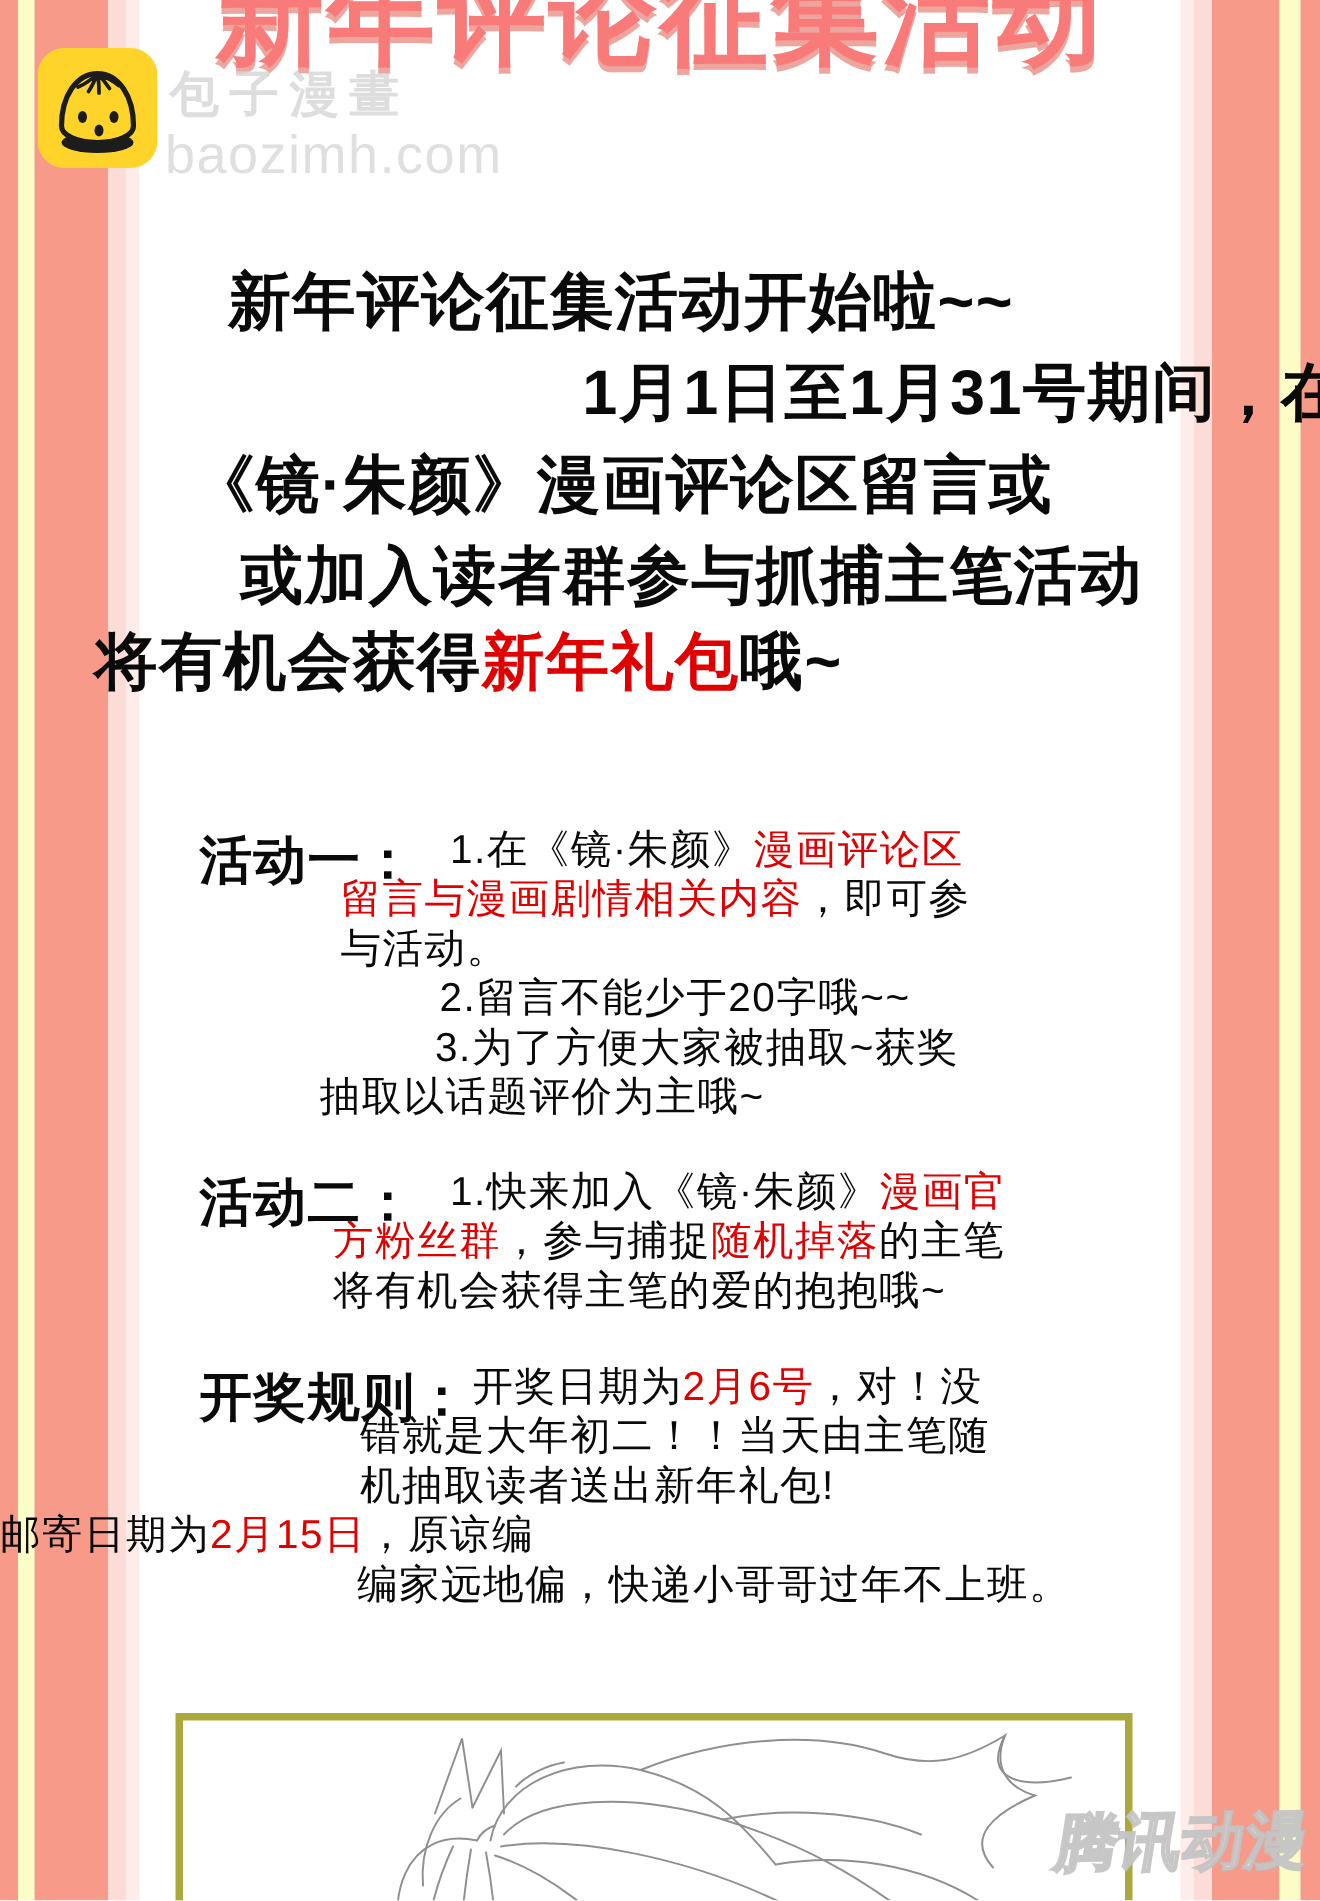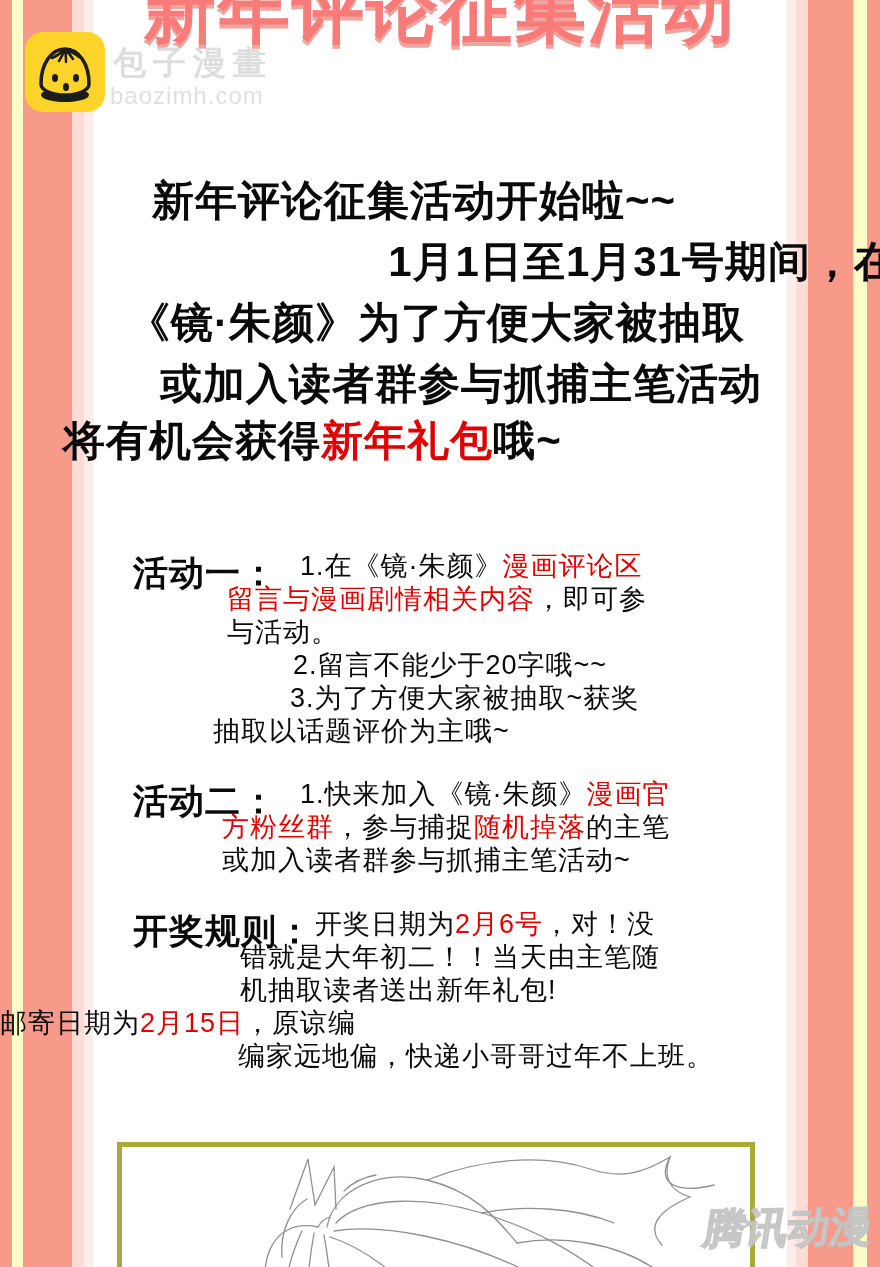--- a/index.html
+++ b/index.html
@@ -36,21 +36,21 @@
 
   
   .brand-icon{position:absolute;left:25px;top:32px;width:80px;height:80px;z-index:3;}
   .brand-name{
     position:absolute;left:113px;top:41px;
     font-size:33px;color:var(--gray-wm);letter-spacing:7px;font-weight:bold;
     opacity:.85;
   }
   .brand-domain{
     position:absolute;left:110px;top:82px;
-    font-size:24px;color:var(--gray-wm);letter-spacing:1px;
+    font-size:36px;color:var(--gray-wm);letter-spacing:1px;
     opacity:.8;
   }
 
   
   .intro{position:absolute;left:0;top:170px;width:100%;}
   .intro .tline{
     font-size:42px;font-weight:bold;line-height:61px;
     color:var(--ink);letter-spacing:1px;white-space:nowrap;
   }
 
@@ -110,40 +110,40 @@
     <ellipse cx="30" cy="46" rx="3" ry="4" fill="#1c1c1c"></ellipse>
     <ellipse cx="51" cy="46" rx="3" ry="4" fill="#1c1c1c"></ellipse>
     <ellipse cx="41" cy="55" rx="3" ry="4" fill="#1c1c1c"></ellipse>
   </svg>
   <div class="brand-name">包子漫畫</div>
   <div class="brand-domain">baozimh.com</div>
 
   <div class="intro" id="intro">
       <div class="tline" style="margin-left: 152px;"><span>新年评论征集活动开始啦~~</span></div>
       <div class="tline" style="margin-left: 205px; text-align: right;"><span>1月1日至1月31号期间，在</span></div>
-      <div class="tline" style="margin-left: 128px;"><span>《镜·朱颜》为了方便大家被抽取</span></div>
+      <div class="tline" style="margin-left: 128px;"><span>《镜·朱颜》漫画评论区留言或</span></div>
       <div class="tline" style="margin-left: 160px;"><span>或加入读者群参与抓捕主笔活动</span></div>
       <div class="tline" style="margin-left: 63px; font-family: Liberation Mono, monospace;"><span>将有机会获得</span><span class="red">新年礼包</span><span>哦~</span></div>
     </div>
 
   <div id="sections">
       <div class="section" style="top: 550px;">
         <div class="sec-label" style="left: 133px;">活动一：</div>
         <div class="tline" style="margin-left: 300px;"><span>1.在《镜·朱颜》</span><span class="red">漫画评论区</span></div>
         <div class="tline" style="margin-left: 227px;"><span class="red">留言与漫画剧情相关内容</span><span>，即可参</span></div>
         <div class="tline" style="margin-left: 227px;"><span>与活动。</span></div>
         <div class="tline" style="margin-left: 293px;"><span>2.留言不能少于20字哦~~</span></div>
         <div class="tline" style="margin-left: 290px;"><span>3.为了方便大家被抽取~获奖</span></div>
         <div class="tline" style="margin-left: 213px;"><span>抽取以话题评价为主哦~</span></div>
       </div>
       <div class="section" style="top: 778px;">
         <div class="sec-label" style="left: 133px;">活动二：</div>
         <div class="tline" style="margin-left: 300px;"><span>1.快来加入《镜·朱颜》</span><span class="red">漫画官</span></div>
         <div class="tline" style="margin-left: 222px;"><span class="red">方粉丝群</span><span>，参与捕捉</span><span class="red">随机掉落</span><span>的主笔</span></div>
-        <div class="tline" style="margin-left: 222px;"><span>或加入读者群参与抓捕主笔活动~</span></div>
+        <div class="tline" style="margin-left: 222px;"><span>将有机会获得主笔的爱的抱抱哦~</span></div>
       </div>
       <div class="section" style="top: 908px;">
         <div class="sec-label" style="left: 133px;">开奖规则：</div>
         <div class="tline" style="margin-left: 315px;"><span>开奖日期为</span><span class="red">2月6号</span><span>，对！没</span></div>
         <div class="tline" style="margin-left: 240px;"><span>错就是大年初二！！当天由主笔随</span></div>
         <div class="tline" style="margin-left: 240px;"><span>机抽取读者送出新年礼包!</span></div>
         <div class="tline" style=""><span>邮寄日期为</span><span class="red">2月15日</span><span>，原谅编</span></div>
         <div class="tline" style="margin-left: 238px;"><span>编家远地偏，快递小哥哥过年不上班。</span></div>
       </div>
     </div>

